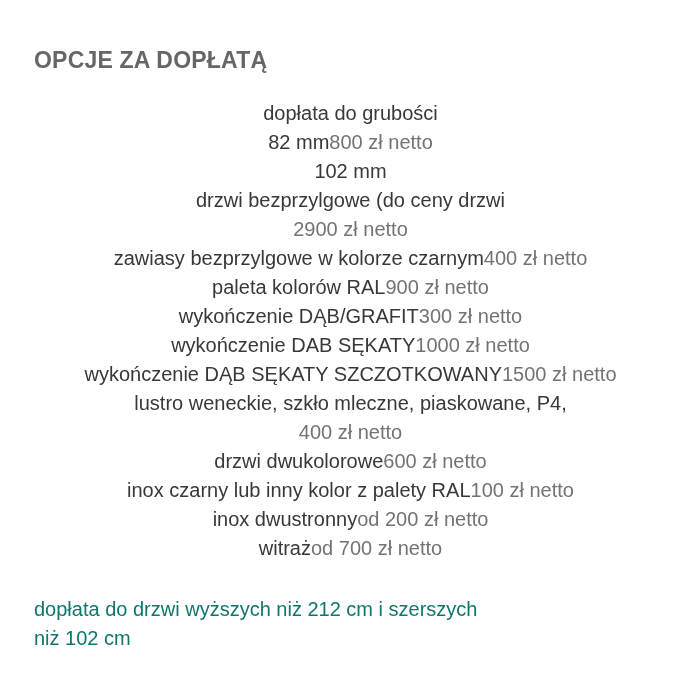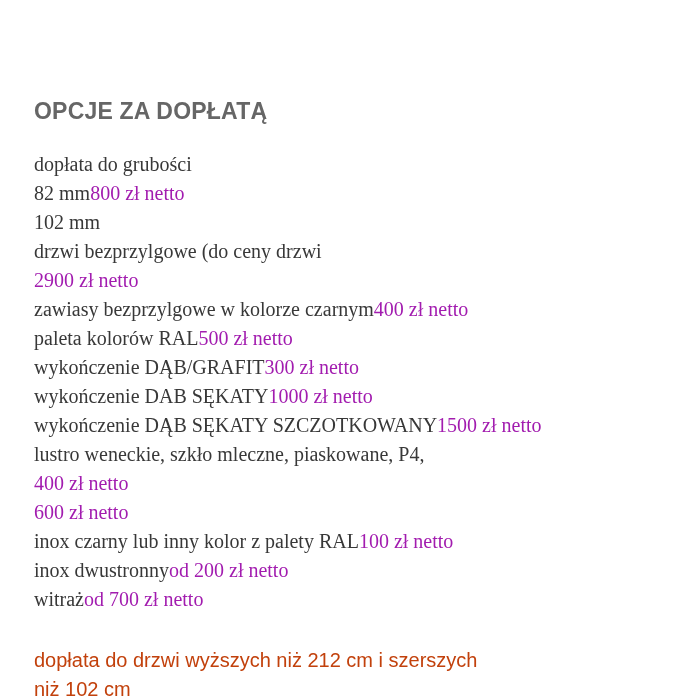--- a/index.html
+++ b/index.html
@@ -11,59 +11,58 @@
     width: 700px;
     height: 700px;
     overflow: hidden;
     font-family: "Liberation Sans", "DejaVu Sans", sans-serif;
     color: #383838;
   }
   .doc {
     box-sizing: border-box;
     width: 700px;
     height: 700px;
-    padding: 97px 33px 0 34px;
+    padding: 46px 33px 0 34px;
     background: #ffffff;
   }
   .doc-title {
     margin: 0 0 25px 0;
     font-size: 23px;
     line-height: 28px;
     font-weight: 700;
     color: #666666;
     letter-spacing: 0.2px;
   }
   .rows {
     display: block;
   }
   .row {
     display: flex;
-    justify-content: flex-start;
+    justify-content: center;
     align-items: baseline;
     height: 29px;
     line-height: 29px;
     font-size: 20px;
-    font-family: Liberation Serif, serif;
   }
   .item-label {
     white-space: nowrap;
     font-size: 20px;
     color: #383838;
   }
   .item-price {
     white-space: nowrap;
     font-size: 20px;
-    color: #a21caf;
+    color: #737373;
     text-align: right;
   }
   .footer-note {
     margin-top: 32px;
     font-size: 20px;
     line-height: 29px;
-    color: #c2410c;
+    color: #0f766e;
   }
   .footer-line {
     white-space: nowrap;
   }
 </style>
 </head>
 <body>
 
 <div class="doc">
   <h2 class="doc-title">OPCJE ZA DOPŁATĄ</h2>
@@ -86,21 +85,21 @@
       </div>
       <div class="row">
         <span class="item-price">2900 zł netto</span>
       </div>
       <div class="row">
         <span class="item-label">zawiasy bezprzylgowe w kolorze czarnym</span>
         <span class="item-price">400 zł netto</span>
       </div>
       <div class="row">
         <span class="item-label">paleta kolorów RAL</span>
-        <span class="item-price">500 zł netto</span>
+        <span class="item-price">900 zł netto</span>
       </div>
       <div class="row">
         <span class="item-label">wykończenie DĄB/GRAFIT</span>
         <span class="item-price">300 zł netto</span>
       </div>
       <div class="row">
         <span class="item-label">wykończenie DAB SĘKATY</span>
         <span class="item-price">1000 zł netto</span>
       </div>
       <div class="row">
@@ -108,20 +107,21 @@
         <span class="item-price">1500 zł netto</span>
       </div>
       <div class="row">
         <span class="item-label">lustro weneckie, szkło mleczne, piaskowane, P4,</span>
         <span class="item-price"></span>
       </div>
       <div class="row">
         <span class="item-price">400 zł netto</span>
       </div>
       <div class="row">
+        <span class="item-label">drzwi dwukolorowe</span>
         <span class="item-price">600 zł netto</span>
       </div>
       <div class="row">
         <span class="item-label">inox czarny lub inny kolor z palety RAL</span>
         <span class="item-price">100 zł netto</span>
       </div>
       <div class="row">
         <span class="item-label">inox dwustronny</span>
         <span class="item-price">od 200 zł netto</span>
       </div>

